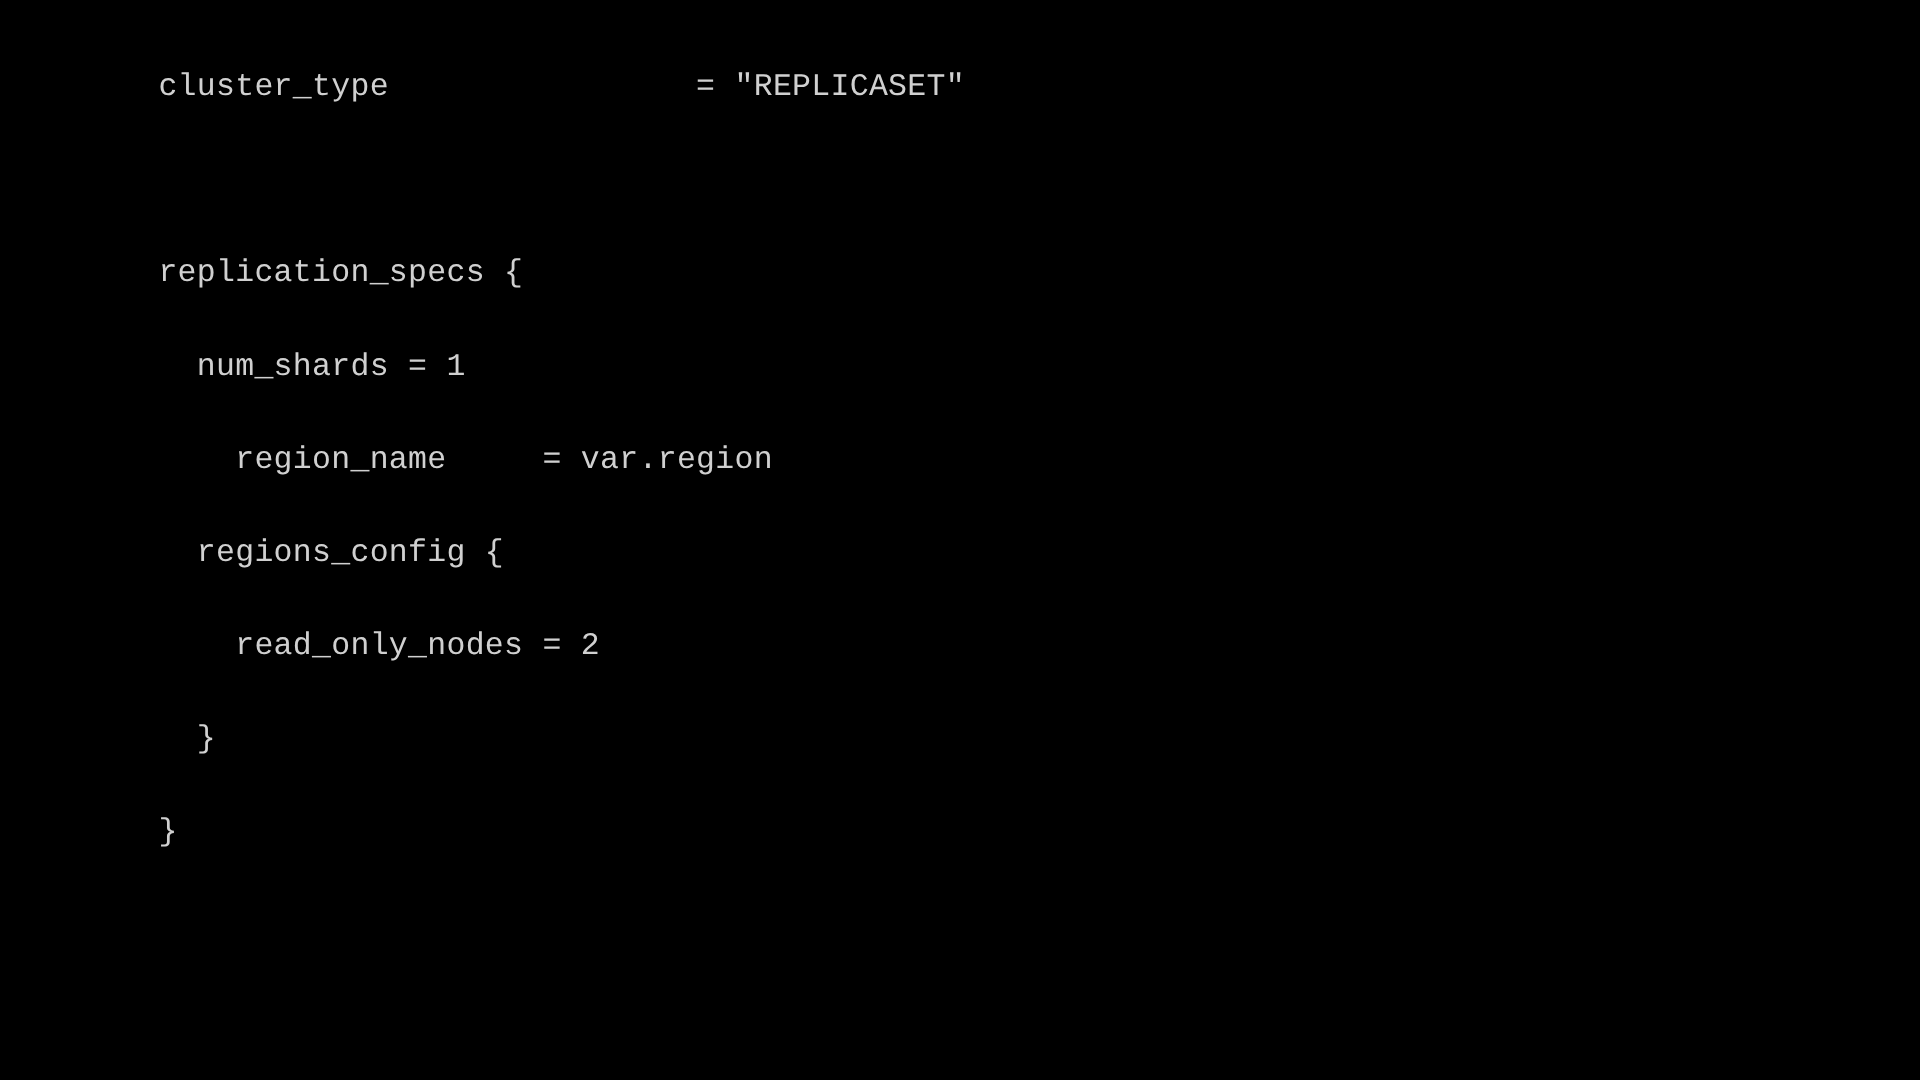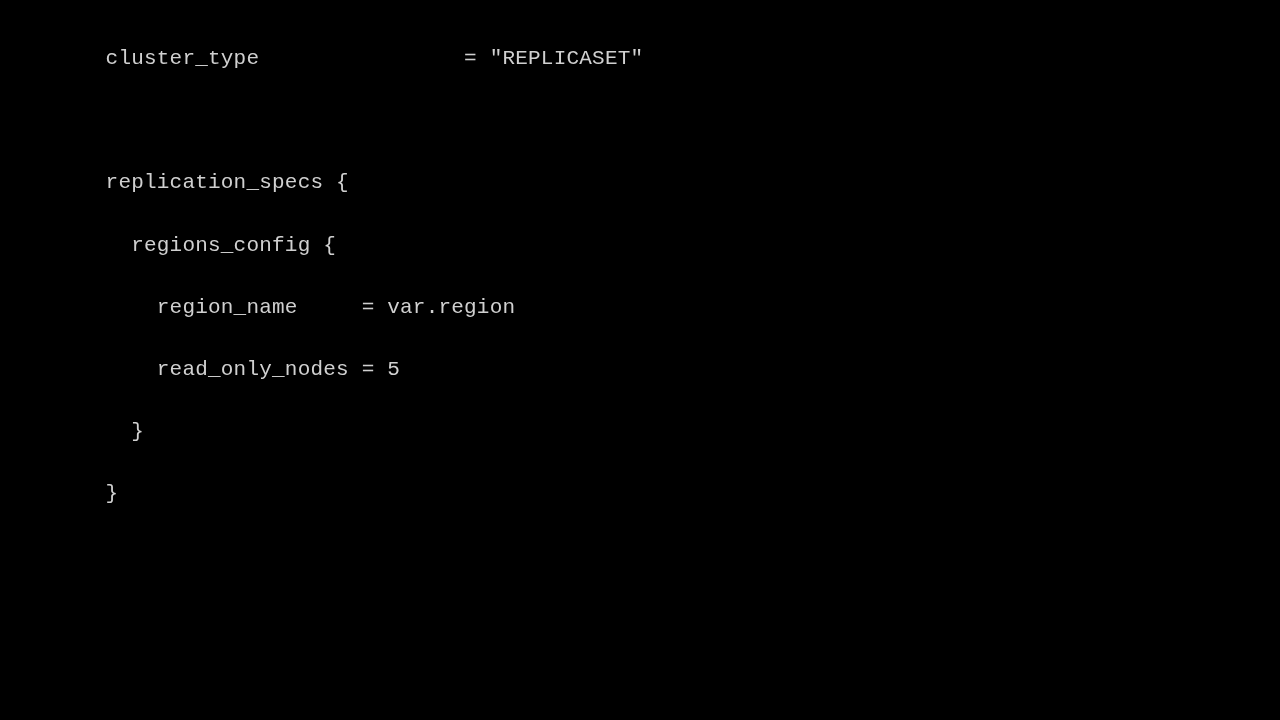--- a/index.html
+++ b/index.html
@@ -24,23 +24,24 @@
     min-height: 1.48em;
   }
 </style>
 </head>
 <body>
 
 <div class="editor">
 <div class="line">  cluster_type                = "REPLICASET"</div>
 <div class="line"></div>
 <div class="line">  replication_specs {</div>
+<div class="line">    num_shards = 1</div>
+<div class="line">      region_name     = var.region</div>
 <div class="line">    regions_config {</div>
-<div class="line">      region_name     = var.region</div>
-<div class="line">      read_only_nodes = 5</div>
+<div class="line">      read_only_nodes = 2</div>
 <div class="line">    }</div>
 <div class="line">  }</div>
 
 
 
 
 
 
 
 

